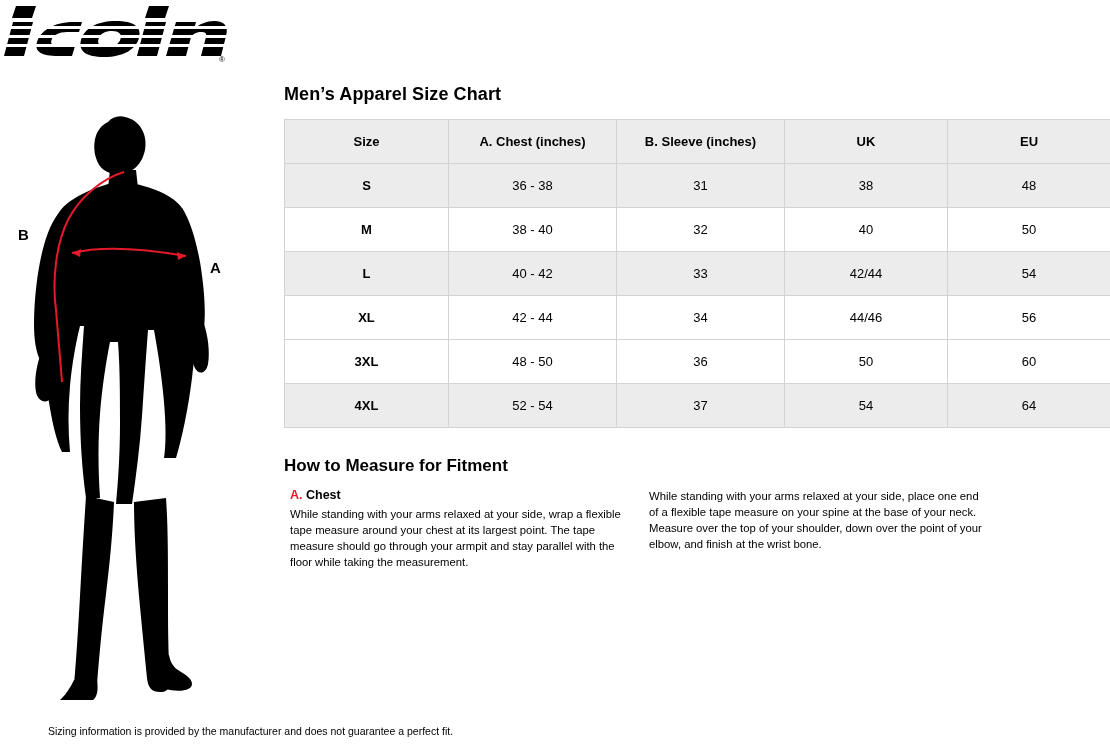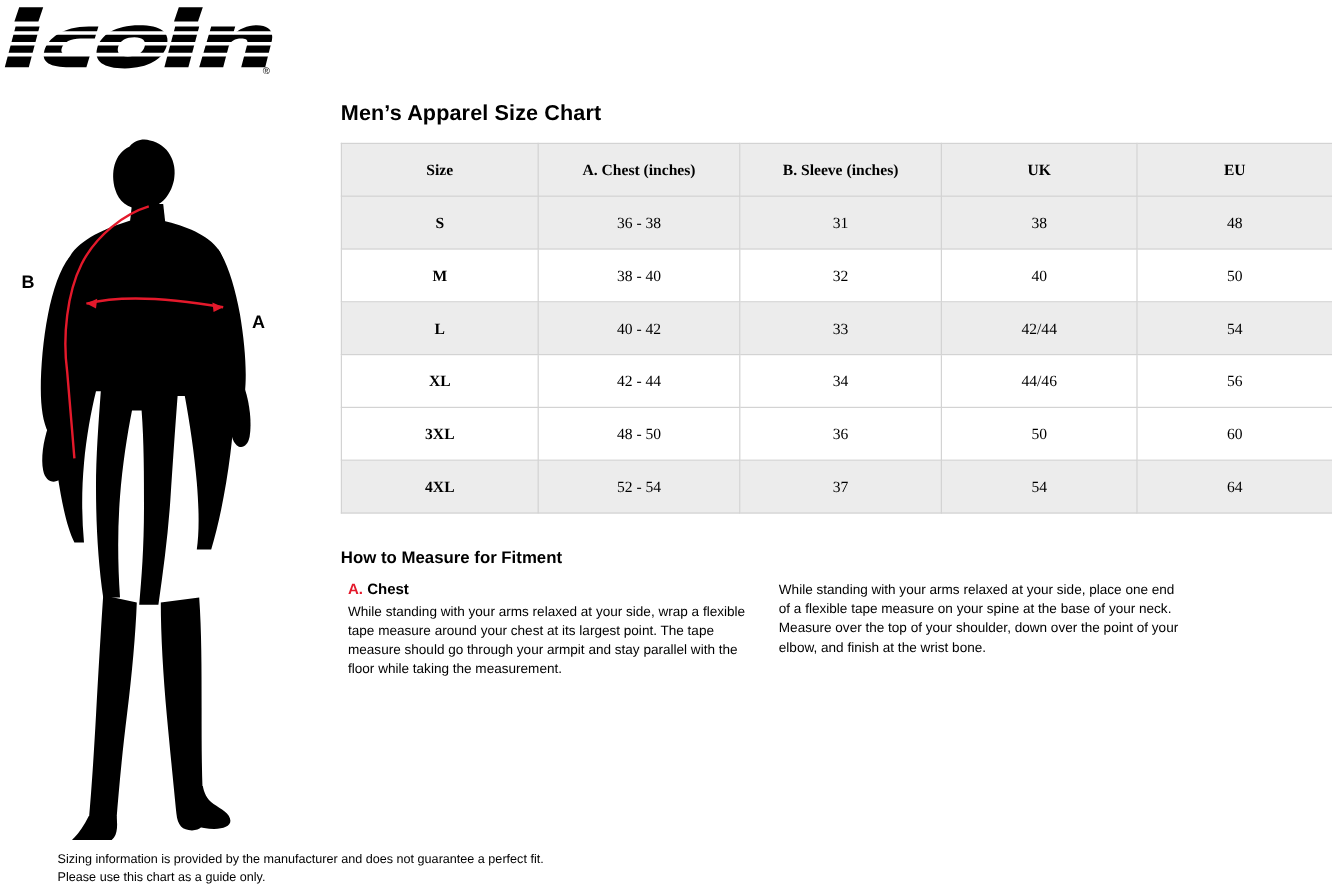--- a/index.html
+++ b/index.html
@@ -57,40 +57,39 @@
     width: 826px;
     table-layout: fixed;
   }
   table.size-table th,
   table.size-table td {
     border: 1px solid #d3d3d3;
     height: 41px;
     text-align: center;
     vertical-align: middle;
     font-size: 13px;
-    font-family: Liberation Serif, serif;
   }
   table.size-table thead th {
     background: #ececec;
     font-weight: bold;
     font-size: 13px;
   }
   table.size-table tbody tr.odd td {
     background: #ececec;
   }
   table.size-table tbody tr.even td {
     background: #ffffff;
   }
   table.size-table tbody td.size-cell {
     font-weight: bold;
   }
 
   
   h2.section-title {
-    font-size: 14px;
+    font-size: 17px;
     font-weight: bold;
     margin: 28px 0 12px 0;
   }
   .measure-row {
     display: flex;
     gap: 20px;
     justify-content: space-between;
   }
   .measure-col {
     width: 424px;
@@ -276,14 +275,13 @@
       <p class="measure-body">While standing with your arms relaxed at your side, wrap a flexible tape measure around your chest at its largest point. The tape measure should go through your armpit and stay parallel with the floor while taking the measurement.</p>
     </div>
     <div class="measure-col">
       <p class="measure-body">While standing with your arms relaxed at your side, place one end of a flexible tape measure on your spine at the base of your neck. Measure over the top of your shoulder, down over the point of your elbow, and finish at the wrist bone.</p>
     </div>
   </div>
 </div>
 
 <div id="footer">
   <div>Sizing information is provided by the manufacturer and does not guarantee a perfect fit.</div>
-  <div>Please use this chart as a guide only.</div>
 </div>
 
 </body></html>

